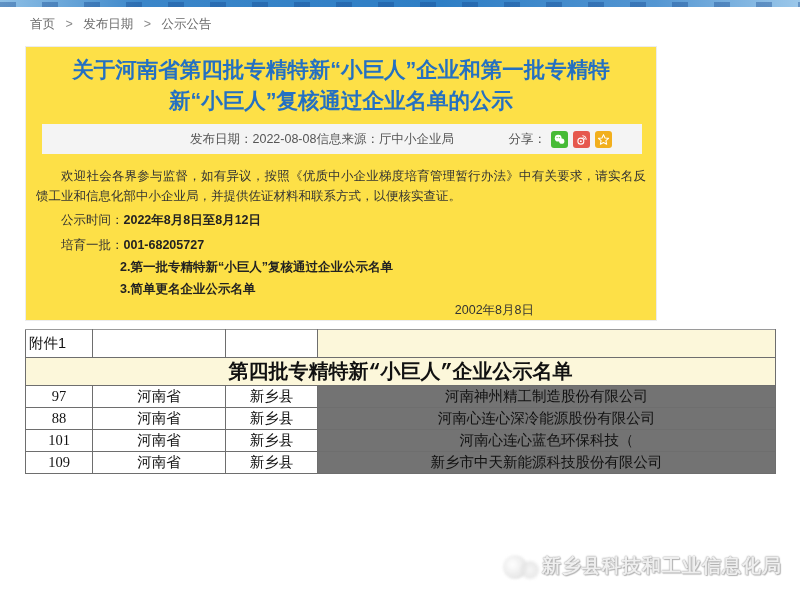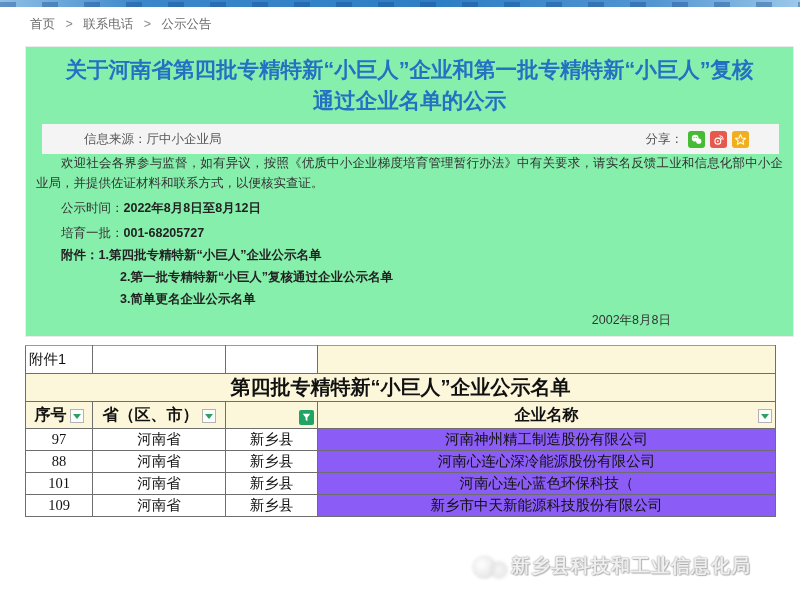--- a/index.html
+++ b/index.html
@@ -8,97 +8,98 @@
   .topbar{height:7px;width:100%;
     background:linear-gradient(90deg,#8fc0e6 0%,#3b86c9 18%,#2e7ec5 55%,#5496d2 82%,#9cc8ea 100%);
     position:relative;}
   .topbar::after{content:"";position:absolute;inset:2px 0 0 0;
     background:repeating-linear-gradient(90deg,rgba(20,70,140,.38) 0 16px,rgba(255,255,255,0) 16px 42px);}
   
   .breadcrumb{margin:9px 0 0 30px;font-size:12.5px;color:#6b6b6b;height:17px;}
   .breadcrumb a{color:#6b6b6b;text-decoration:none;cursor:pointer;margin-top:40px;}
   .breadcrumb .sep{margin:0 7px;color:#8a8a8a;}
   
-  .card{margin:13px 25px 0;width:769px;border:1px solid #ececec;background:#86efac;
-    padding:6px 8px 6px;box-sizing:border-box;}
+  .card{margin:13px 25px 0;width:632px;border:1px solid #ececec;background:#fde047;
+    padding:6px 8px 0;box-sizing:border-box;}
   .title{margin:2px 22px 0;font-size:21.5px;line-height:31px;font-weight:bold;
     color:#2470c2;text-align:center;}
   .meta{margin:7px 6px 0 8px;height:30px;background:#f4f4f4;display:flex;align-items:center;
     font-size:12.5px;color:#555;}
   .meta .m1{margin-left:148px;}
-  .meta .m2{margin-left:42px;}
+  .meta .m2{}
   .share{margin-left:auto;margin-right:30px;display:flex;align-items:center;gap:5px;text-align:center;}
   .si{width:17px;height:17px;border-radius:3px;display:inline-flex;align-items:center;
     justify-content:center;cursor:pointer;}
   .si svg{display:block;}
   .si.wechat{background:#46bb36;}
   .si.weibo{background:#e6594e;}
   .si.qzone{background:#f2af1d;}
   .body-text{padding:0 2px;}
   .para{margin:9px 0 0;font-size:12.5px;line-height:20px;color:#333;text-indent:2em;
     text-align:justify;}
-  .para.p2{margin-top:0;font-family:Liberation Mono, monospace;}
+  .para.p2{margin-top:12px;}
   .info{margin:3px 0 0;font-size:12.5px;line-height:22px;color:#333;text-indent:2em;}
   .info b{font-weight:bold;color:#222;}
   .att{margin:0;font-size:12.5px;line-height:22px;color:#222;font-weight:bold;text-indent:2em;}
   .att.sub{text-indent:0;padding-left:84px;}
   .signdate{margin-top:2px;height:18px;font-size:12.5px;color:#333;text-align:right;
     padding-right:112px;}
   
   .sheet{margin:8px 0 0 25px;width:752px;}
   table.xls{border-collapse:collapse;table-layout:fixed;width:750px;
     font-family:"Liberation Serif","DejaVu Serif",serif;color:#111;}
   table.xls td{border:1px solid #6e6e6e;padding:0 3px;overflow:hidden;white-space:nowrap;
     box-sizing:border-box;}
   tr.r-att td{height:28px;font-family:"Liberation Sans",sans-serif;font-size:14.5px;
     border-top-color:#9a9a9a;}
-  tr.r-title td{height:28px;text-align:center;font-family:Liberation Sans, sans-serif;
+  tr.r-title td{height:28px;text-align:center;font-family:Liberation Mono, monospace;
     font-size:20px;font-weight:bold;background:#fcf7da;}
   tr.r-head td{height:27px;text-align:center;font-weight:bold;font-size:16px;background:#fcf7da;}
   tr.r-data td{height:22px;font-size:14.5px;text-align:center;}
   .c-white{background:#fff;}
   .c-yellow{background:#fcf7da;}
-  td.company{text-align:right;background:#8b5cf6;}
+  td.company{text-align:right;background:#737373;}
   .dd{display:inline-block;width:12px;height:12px;border:1px solid #b3b3b3;background:#fdfdfd;
     position:relative;vertical-align:middle;margin-left:3px;cursor:pointer;}
   .dd::after{content:"";position:absolute;left:2px;top:4px;border:4px solid transparent;
     border-top:5px solid #2f9e63;}
   .funnel{display:inline-flex;width:15px;height:15px;background:#21a366;border-radius:2px;
     align-items:center;justify-content:center;float:right;margin-top:5px;cursor:pointer;}
   td.rel{position:relative;}
   td.rel .dd.abs{position:absolute;right:3px;top:7px;margin-left:0;}
   
-  .watermark{position:absolute;left:472px;top:553px;display:flex;align-items:flex-end;
+  .watermark{position:absolute;left:503px;top:553px;display:flex;align-items:flex-end;
     pointer-events:none;}
   .wm-logo{width:24px;height:24px;border-radius:50%;
     background:radial-gradient(circle at 40% 40%,#ffffff 0%,#e9e9e9 55%,#cfcfcf 100%);
     opacity:.85;filter:blur(1px);margin-right:2px;}
   .wm-logo2{width:18px;height:18px;border-radius:50%;
     background:radial-gradient(circle at 50% 50%,#f5f5f5,#d8d8d8);opacity:.8;filter:blur(1.5px);
     margin-right:3px;margin-left:-8px;}
   .wm-text{font-size:19px;font-weight:bold;letter-spacing:1px;color:rgba(250,250,250,.88);
     text-shadow:0 0 1px #9a9a9a,0 0 2px #ababab,1px 1px 1px #bdbdbd;white-space:nowrap;}
 </style>
 </head>
 <body>
 
 <div class="topbar"></div>
 
 <div class="breadcrumb">
   <a>首页</a>
   <span class="sep">&gt;</span>
-  <a>联系电话</a>
+  <a>发布日期</a>
   <span class="sep">&gt;</span>
   <span>公示公告</span>
 </div>
 
 <div class="card">
   <h1 class="title">关于河南省第四批专精特新“小巨人”企业和第一批专精特新“小巨人”复核通过企业名单的公示</h1>
 
   <div class="meta">
+    <span class="m1"><span>发布日期：</span><span>2022-08-08</span></span>
     <span class="m2"><span>信息来源：</span><span>厅中小企业局</span></span>
     <span class="share">
       <span>分享：</span>
       <span class="si wechat">
         <svg width="13" height="13" viewBox="0 0 20 20">
             <circle cx="8" cy="8" r="5.2" fill="#fff"></circle>
             <circle cx="13.5" cy="12.5" r="4" fill="#fff"></circle>
             <circle cx="6.3" cy="7" r="0.9" fill="#46bb36"></circle>
             <circle cx="9.7" cy="7" r="0.9" fill="#46bb36"></circle>
           </svg>
@@ -116,21 +117,20 @@
             <path d="M10 2.5 L12.3 7.6 L17.8 8.2 L13.7 11.9 L14.9 17.3 L10 14.5 L5.1 17.3 L6.3 11.9 L2.2 8.2 L7.7 7.6 Z" fill="none" stroke="#fff" stroke-width="1.6" stroke-linejoin="round"></path>
           </svg>
       </span>
     </span>
   </div>
 
   <div class="body-text">
     <p class="para p2">欢迎社会各界参与监督，如有异议，按照《优质中小企业梯度培育管理暂行办法》中有关要求，请实名反馈工业和信息化部中小企业局，并提供佐证材料和联系方式，以便核实查证。</p>
     <p class="info"><span>公示时间：</span><b>2022年8月8日至8月12日</b></p>
     <p class="info"><span>培育一批：</span><b>001-68205727</b></p>
-    <p class="att"><span>附件：</span><span>1.第四批专精特新“小巨人”企业公示名单</span></p>
     <p class="att sub"><span>2.第一批专精特新“小巨人”复核通过企业公示名单</span></p>
     <p class="att sub"><span>3.简单更名企业公示名单</span></p>
     <div class="signdate">2002年8月8日</div>
   </div>
 </div>
 
 <div class="sheet">
   <table class="xls">
     <colgroup>
         <col style="width:67px">
@@ -140,32 +140,20 @@
       </colgroup>
     <tbody>
         <tr class="r-att">
       <td class="c-white">附件1</td>
       <td class="c-white"></td>
       <td class="c-white"></td>
       <td class="c-yellow"></td>
     </tr>
     <tr class="r-title">
       <td colspan="4">第四批专精特新“小巨人”企业公示名单</td>
-    </tr>
-    <tr class="r-head">
-      <td><span>序号</span><span class="dd"></span></td>
-      <td><span>省（区、市）</span><span class="dd"></span></td>
-      <td class="c-white">
-            <span class="funnel">
-              <svg width="9" height="9" viewBox="0 0 12 12">
-                <path d="M1 1 h10 L7.2 6 v5 L4.8 9.2 V6 Z" fill="#fff"></path>
-              </svg>
-            </span>
-          </td>
-      <td class="rel"><span>企业名称</span><span class="dd abs"></span></td>
     </tr>
     <tr class="r-data">
       <td class="c-white">97</td>
       <td class="c-white">河南省</td>
       <td class="c-white">新乡县</td>
       <td class="company">河南神州精工制造股份有限公司</td>
     </tr>
     <tr class="r-data">
       <td class="c-white">88</td>
       <td class="c-white">河南省</td>

